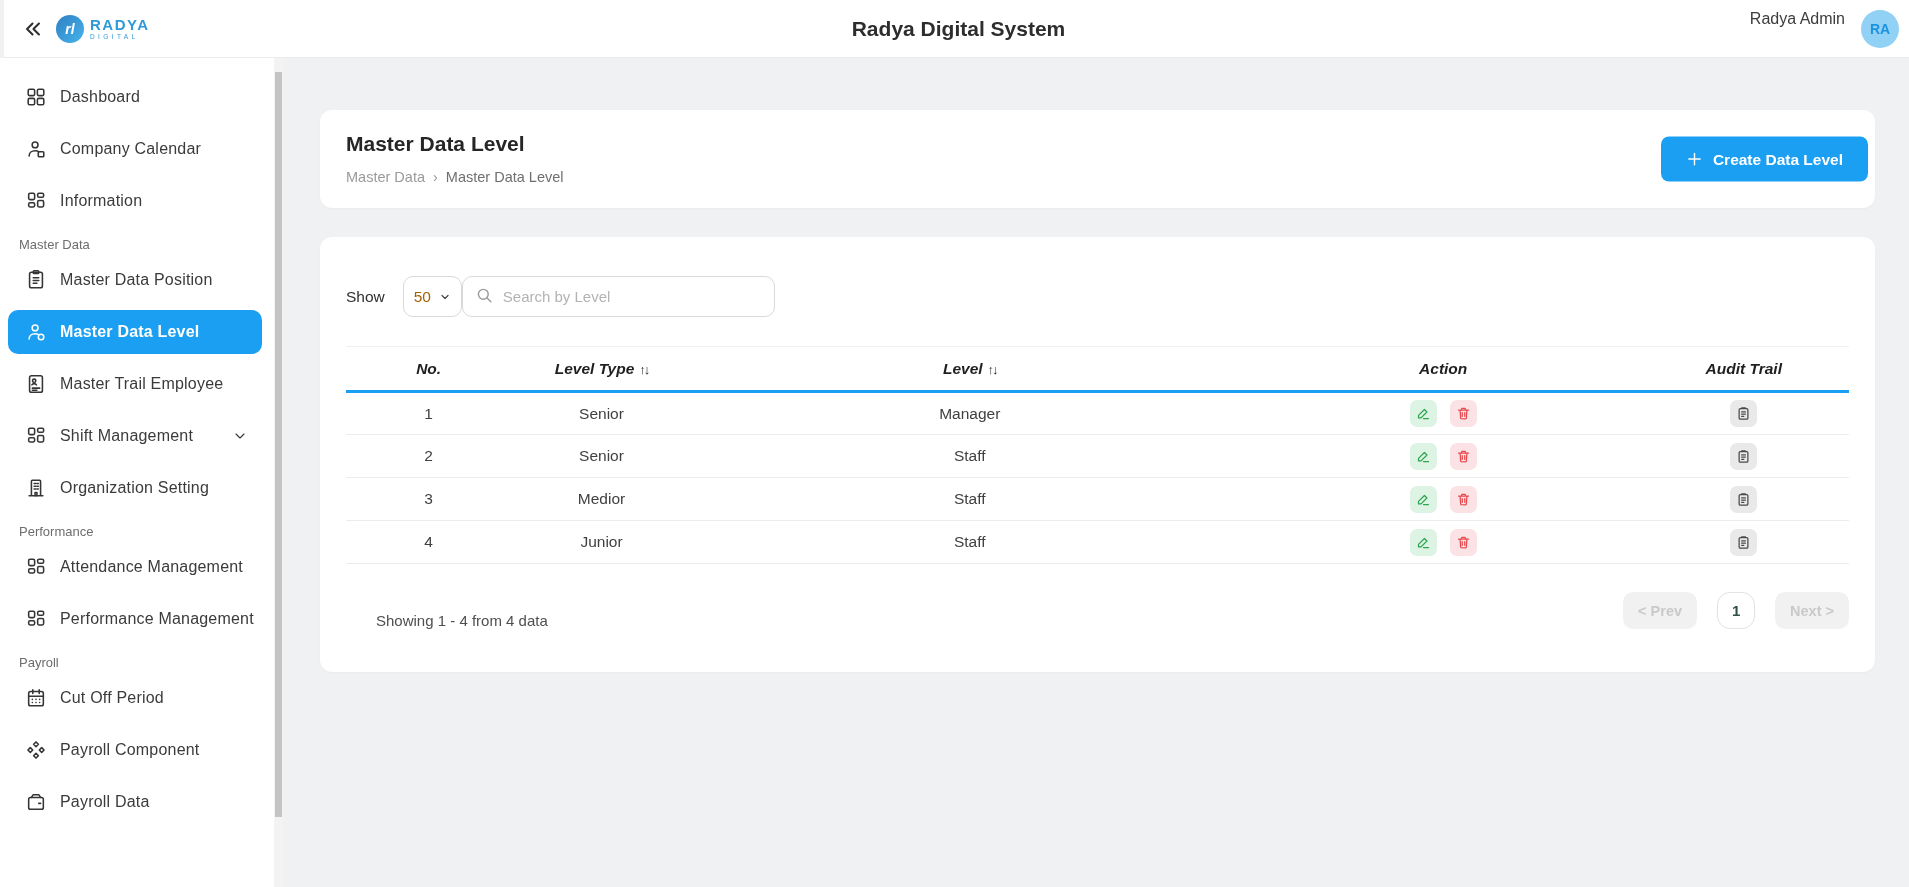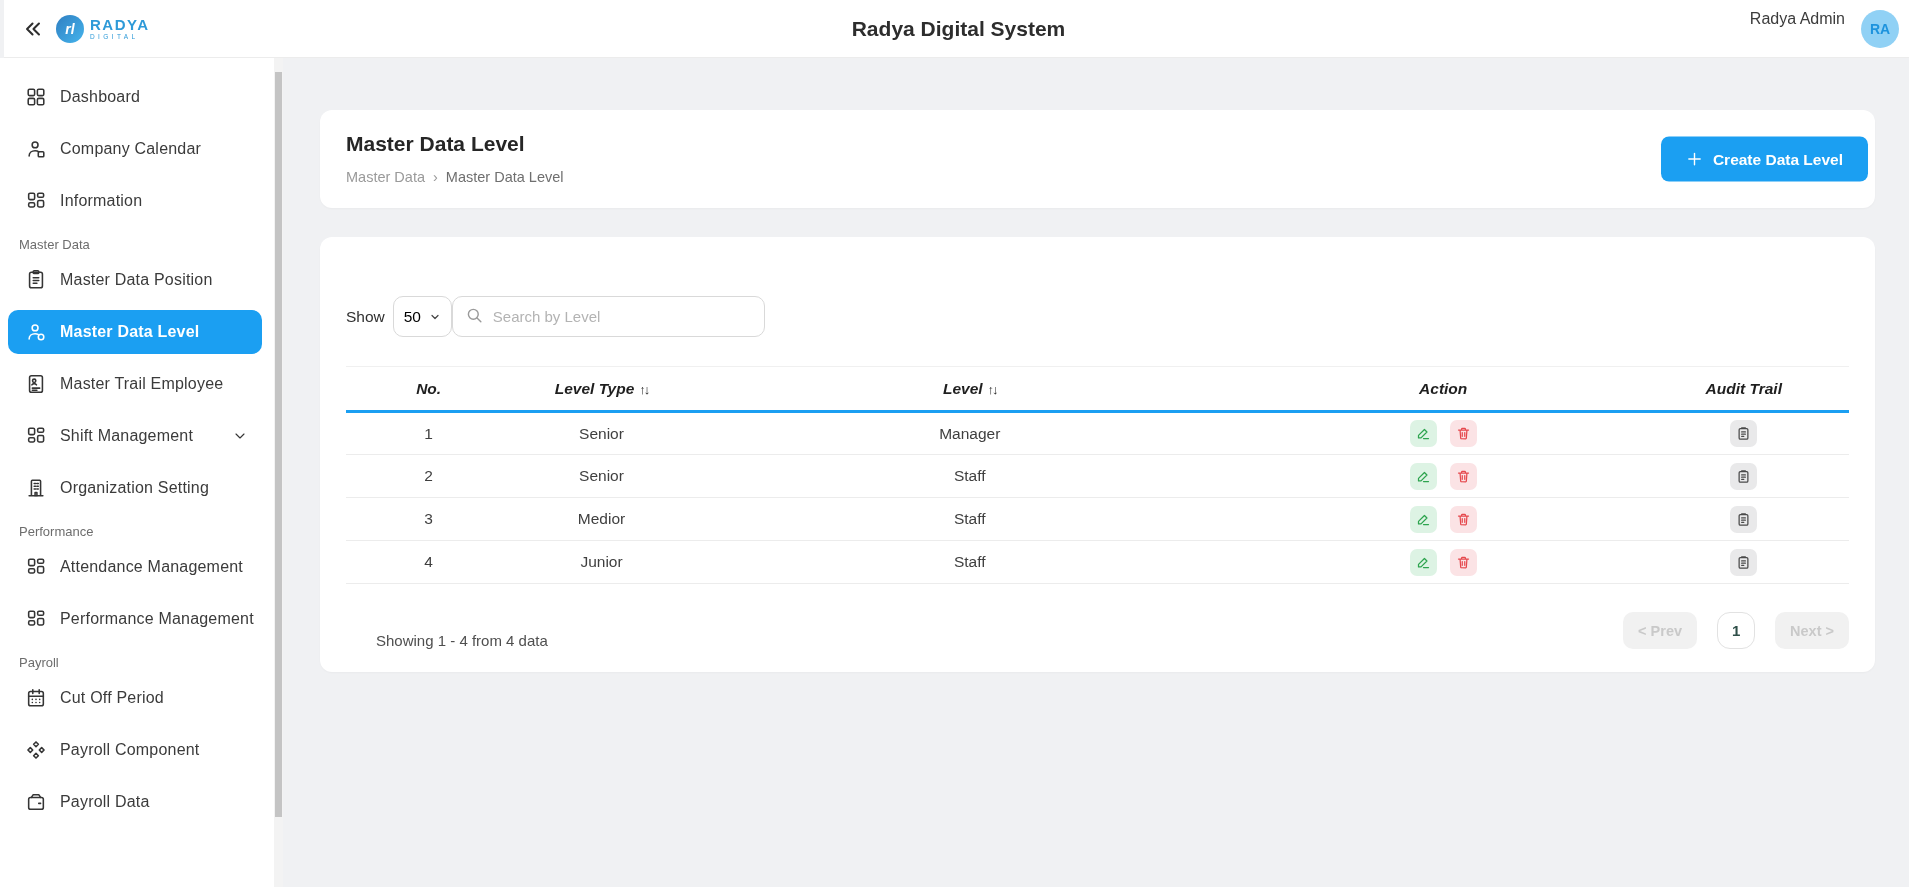--- a/index.html
+++ b/index.html
@@ -48,24 +48,24 @@
   .card-header { height:98px; position:relative; padding:22px 0 0 26px; margin-bottom:29px; }
   .page-title { font-size:21px; font-weight:bold; color:#262626; }
   .breadcrumb { margin-top:13px; font-size:14.5px; color:#9a9a9a; display:flex; gap:8px; align-items:center;}
   .breadcrumb .bc-current { color:#6f6f6f; }
   .create-btn { position:absolute; right:7px; top:50%; transform:translateY(-50%); height:45px;
     padding:0 25px; background:#1b9ff2; color:#fff; border:none; border-radius:8px; font-size:15.5px;
     font-weight:600; display:flex; align-items:center; gap:10px; cursor:pointer;
     font-family:"Liberation Sans",sans-serif; }
 
   .card-table { height:435px; padding:0 26px; }
-  .controls { display:flex; align-items:center; margin-top:0; padding-top:59px; }
+  .controls { display:flex; align-items:center; margin-top:0; padding-top:39px; }
   .show-label { font-size:15.5px; color:#2f2f2f; }
-  .page-size { margin-left:8px; width:59px; height:41px; border:1px solid #d9d9d9; border-radius:10px;
-    display:flex; align-items:center; justify-content:center; gap:8px; font-size:15.5px; color:#000000;
+  .page-size { margin-left:18px; width:59px; height:41px; border:1px solid #d9d9d9; border-radius:10px;
+    display:flex; align-items:center; justify-content:center; gap:8px; font-size:15.5px; color:#a16207;
     cursor:pointer; background:#fff; }
   .search-box { position:relative; width:313px; height:41px; }
   .search-box input { width:100%; height:100%; border:1px solid #d9d9d9; border-radius:10px;
     padding:0 12px 0 40px; font-size:15px; color:#444; outline:none;
     font-family:"Liberation Sans",sans-serif; }
   .search-box input::placeholder { color:#b3b3b3; }
   .search-ic { position:absolute; left:13px; top:10px; }
 
   table.data { width:100%; margin-top:29px; border-collapse:collapse; table-layout:fixed; }
   table.data col.c1{width:11%} table.data col.c2{width:12%} table.data col.c3{width:37%}

